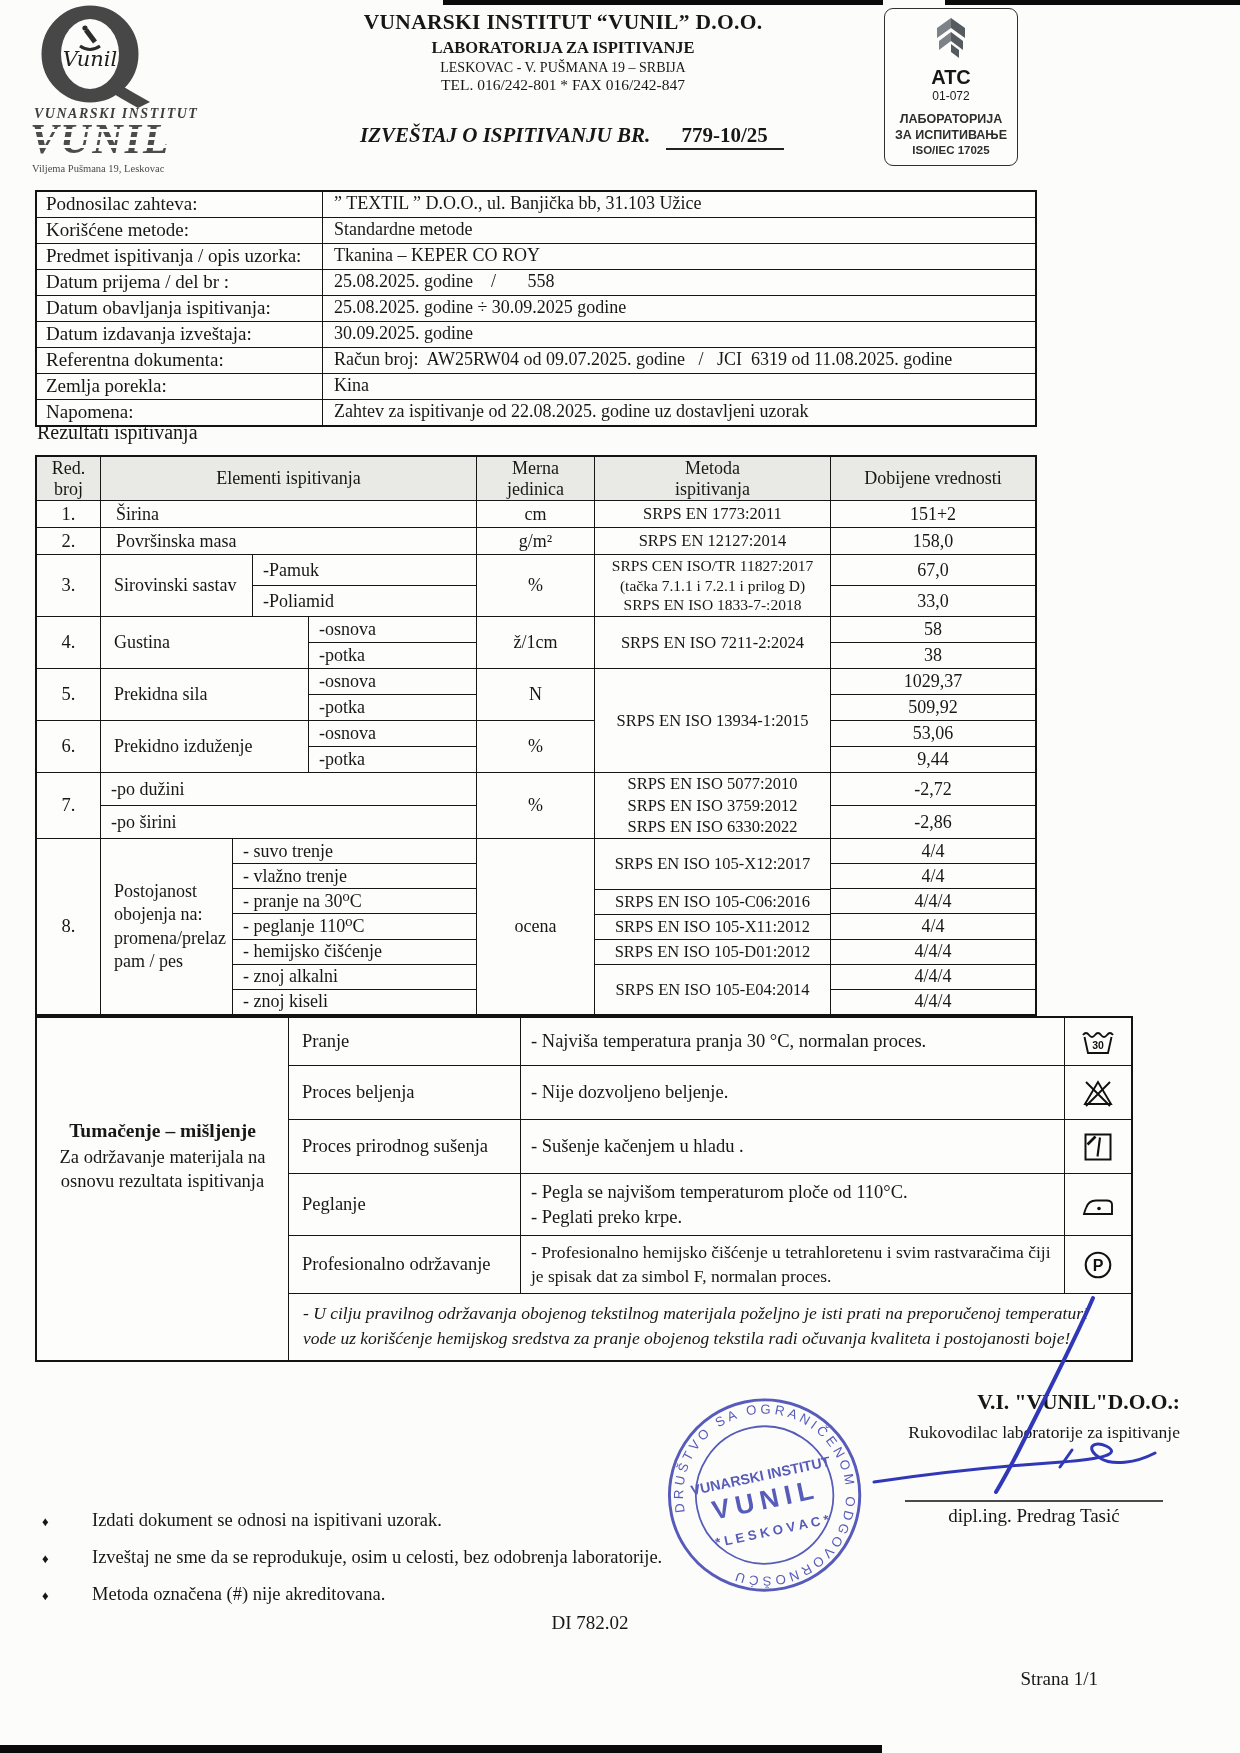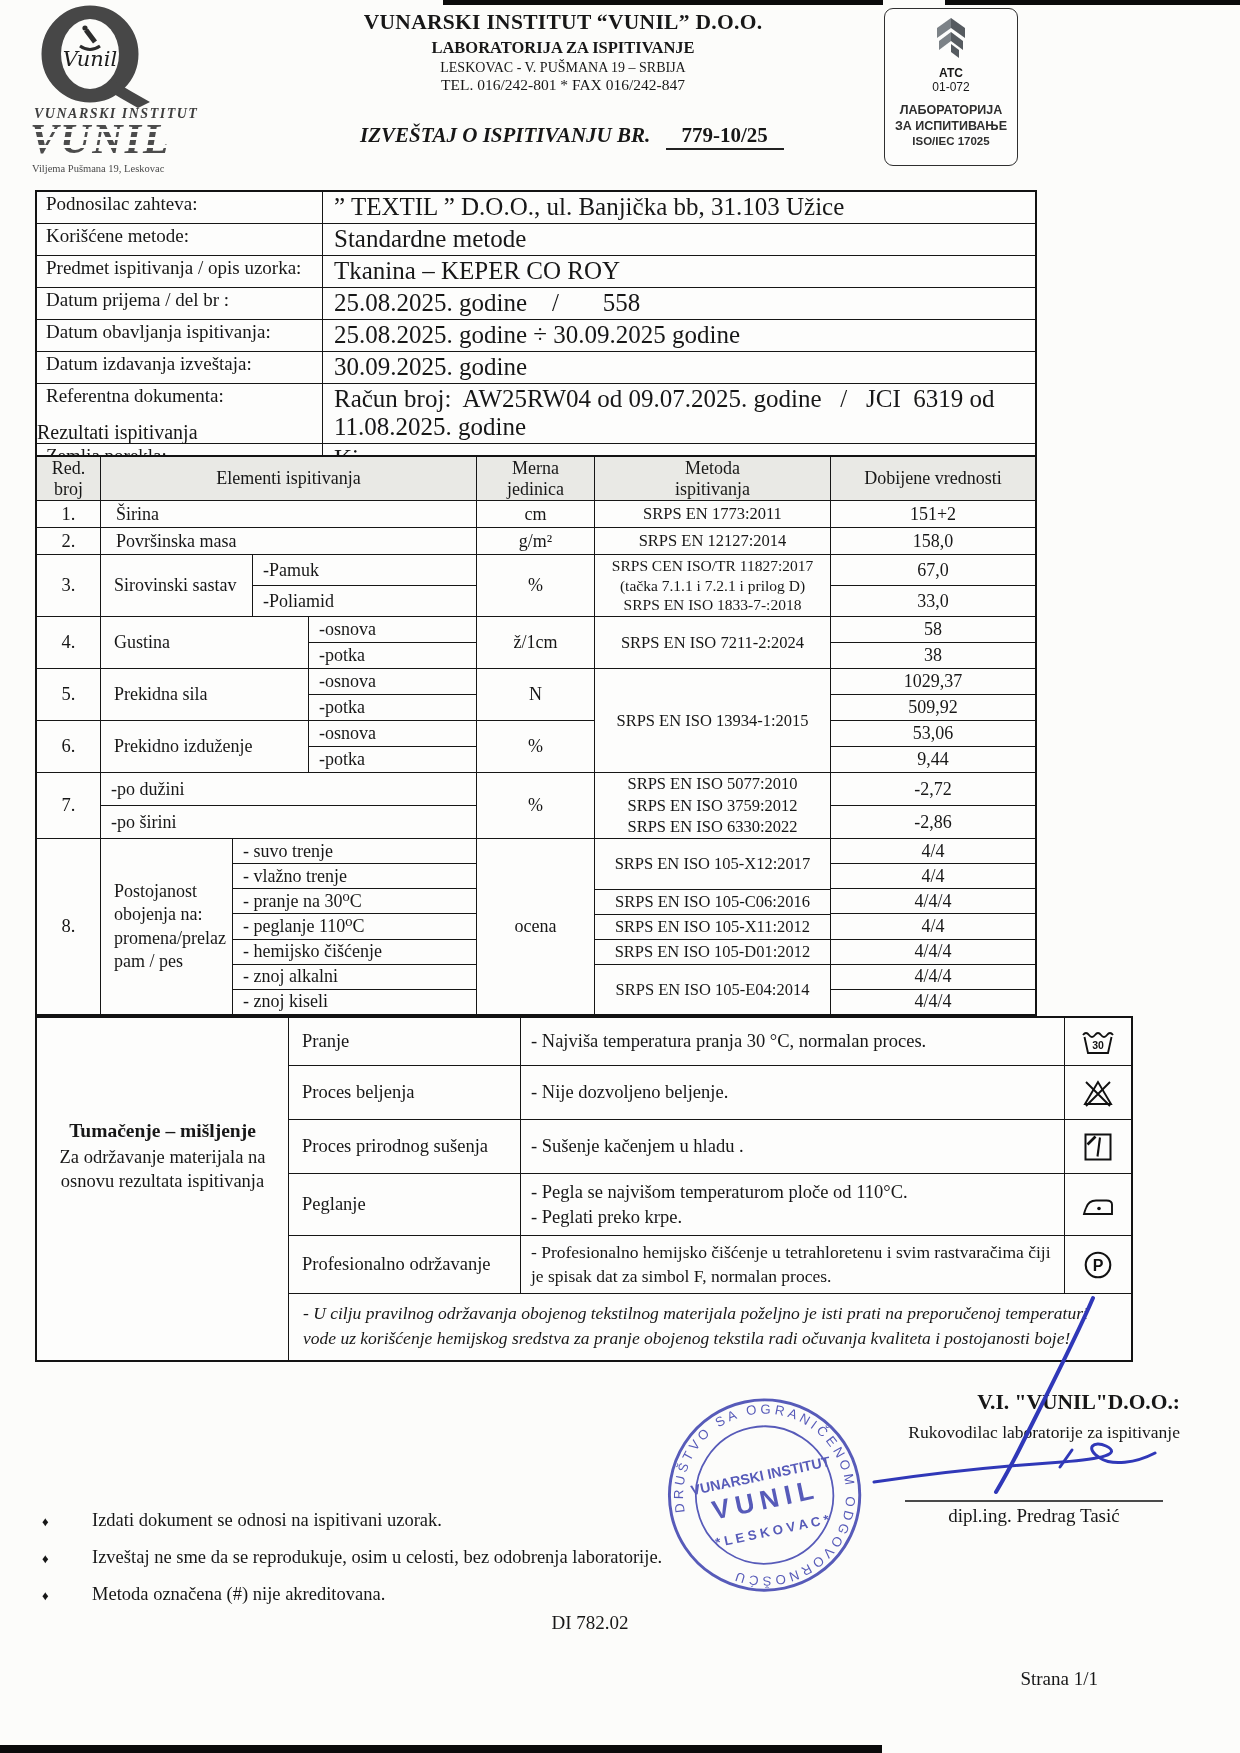--- a/index.html
+++ b/index.html
@@ -21,35 +21,35 @@
   #org-name{font-size:21.5px;font-weight:bold;letter-spacing:.3px;}
   #org-lab{font-size:16.5px;font-weight:bold;margin-top:3px;}
   #org-addr{font-size:14px;margin-top:2px;}
   #org-tel{font-size:15.5px;margin-top:0;}
   #titleline{position:absolute;left:252px;top:123px;width:640px;text-align:center;
              font-size:21px;font-weight:bold;font-style:italic;}
   #report-no{font-style:normal;border-bottom:2.2px solid #222;padding:0 16px 1px;margin-left:10px;}
 
   #atc{position:absolute;left:884px;top:8px;width:134px;height:158px;border:1.6px solid #2f2f2f;
        border-radius:9px;text-align:center;padding-top:7px;box-sizing:border-box;background:#fdfdfc;}
-  #atc-name{font-size:12px;font-weight:bold;font-family:"Liberation Sans","DejaVu Sans",sans-serif;text-align:center;}
+  #atc-name{font-size:20px;font-weight:bold;font-family:"Liberation Sans","DejaVu Sans",sans-serif;text-align:center;}
   #atc-code{font-size:12px;font-family:"Liberation Sans","DejaVu Sans",sans-serif;}
   .atc-lab{font-size:12.5px;font-weight:600;line-height:1.25;color:#2e2e2e;
            font-family:"Liberation Sans","DejaVu Sans",sans-serif;}
   #atc-iso{font-size:11.5px;font-weight:600;margin-top:1px;color:#2e2e2e;
            font-family:"Liberation Sans","DejaVu Sans",sans-serif;}
 
   
   #info{position:absolute;left:35px;top:190px;width:1002px;border:2.6px solid #131313;
         box-sizing:border-box;background:#fdfdfc;}
   .irow{display:flex;border-bottom:1.5px solid #161616;}
   .irow:last-child{border-bottom:none;}
   .ilabel{width:286px;border-right:1.5px solid #161616;padding:1px 6px 2px 9px;font-size:19px;
           box-sizing:border-box;}
-  .ivalue{flex:1;padding:1px 16px 2px 11px;font-size:25px;white-space:pre-wrap;}
+  .ivalue{flex:1;padding:1px 16px 2px 11px;font-size:18px;white-space:pre-wrap;}
 
   
   #results-heading{position:absolute;left:37px;top:421px;font-size:20px;}
   #results{position:absolute;left:35px;top:455px;width:1002px;border:2.4px solid #131313;
            box-sizing:border-box;background:#fdfdfc;font-size:18px;}
   .rrow{display:flex;border-bottom:1.6px solid #161616;box-sizing:border-box;}
   .rrow:last-child{border-bottom:none;}
   .c{border-right:1.6px solid #161616;display:flex;align-items:center;justify-content:center;
      box-sizing:border-box;white-space:pre-line;text-align:center;}
   .c.num{width:64px;font-size:18.5px;}

